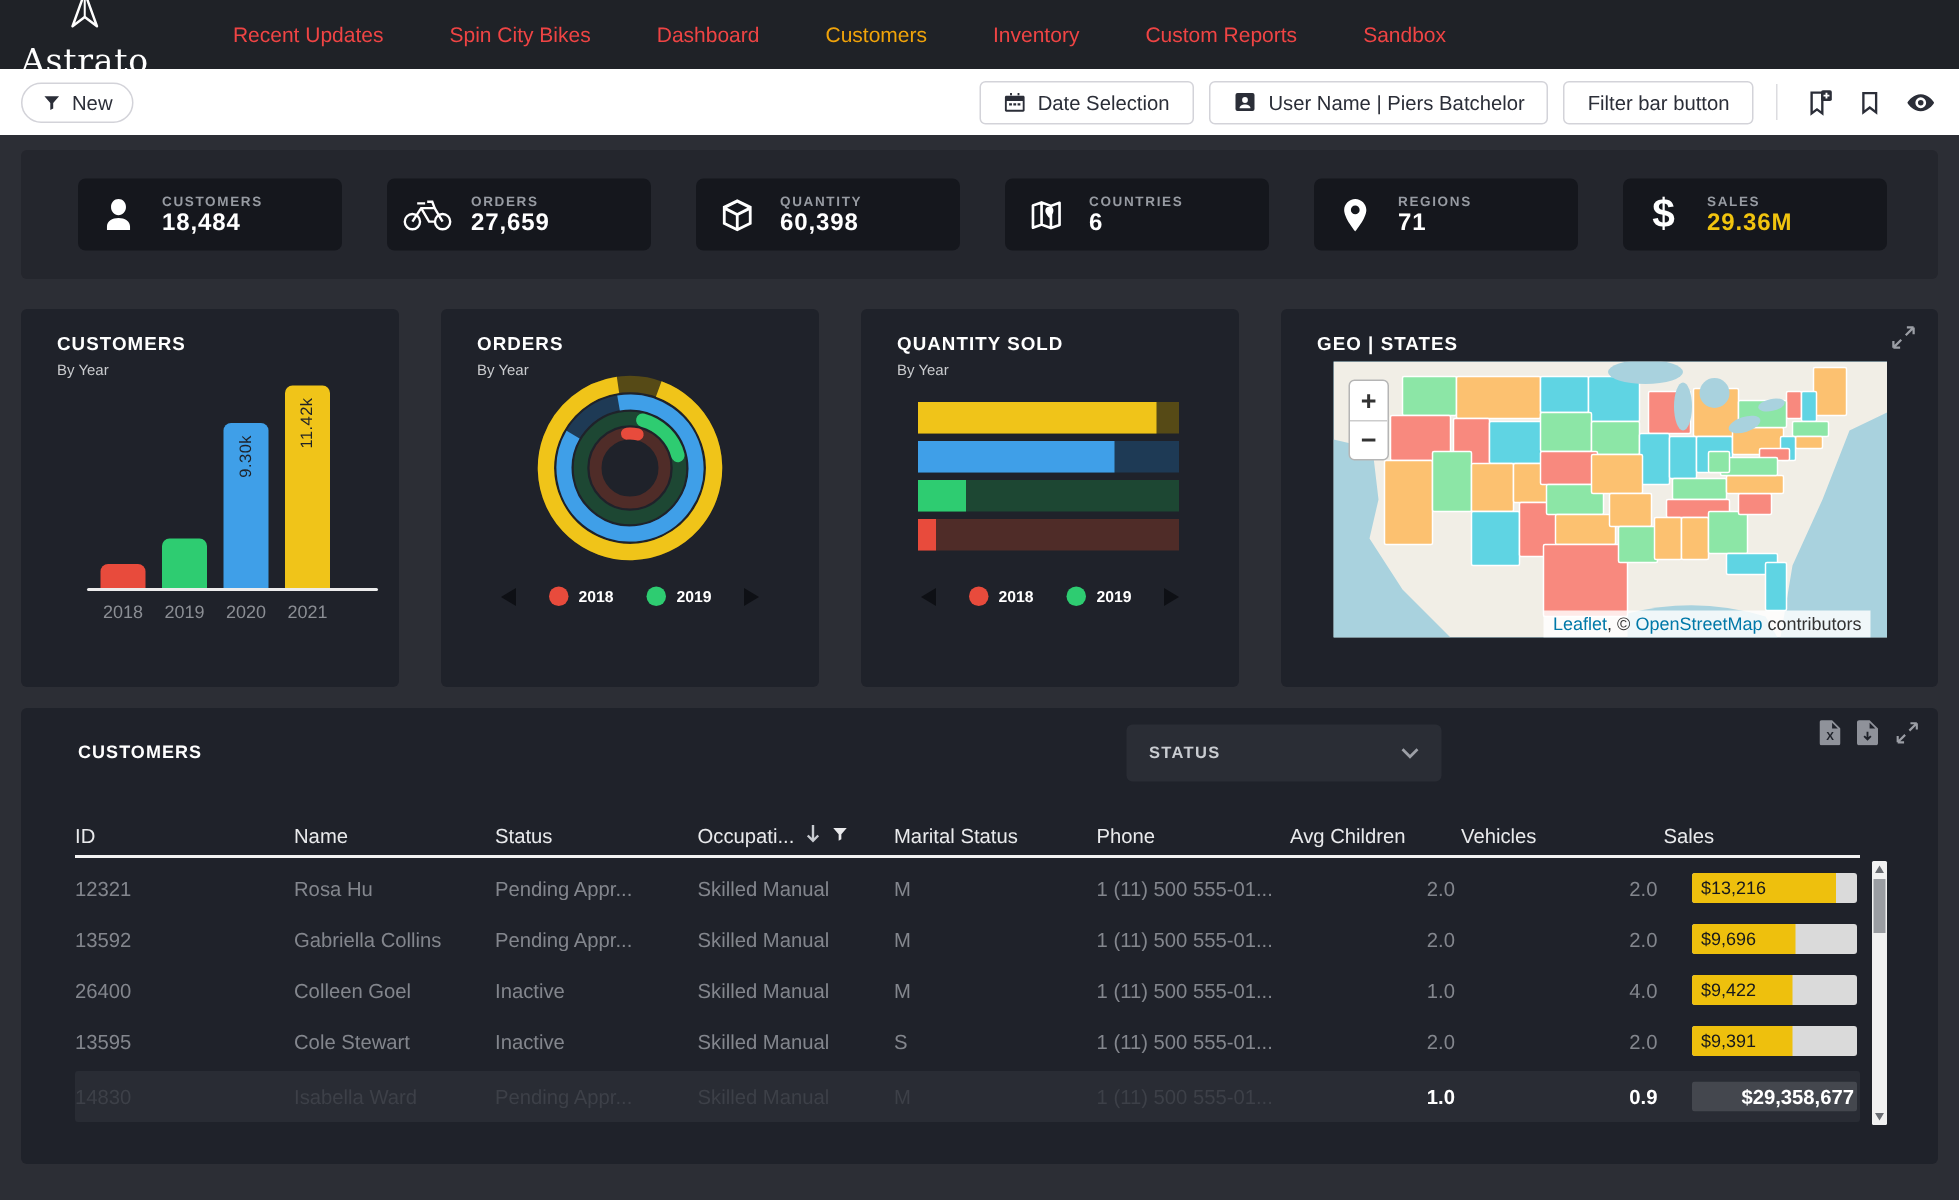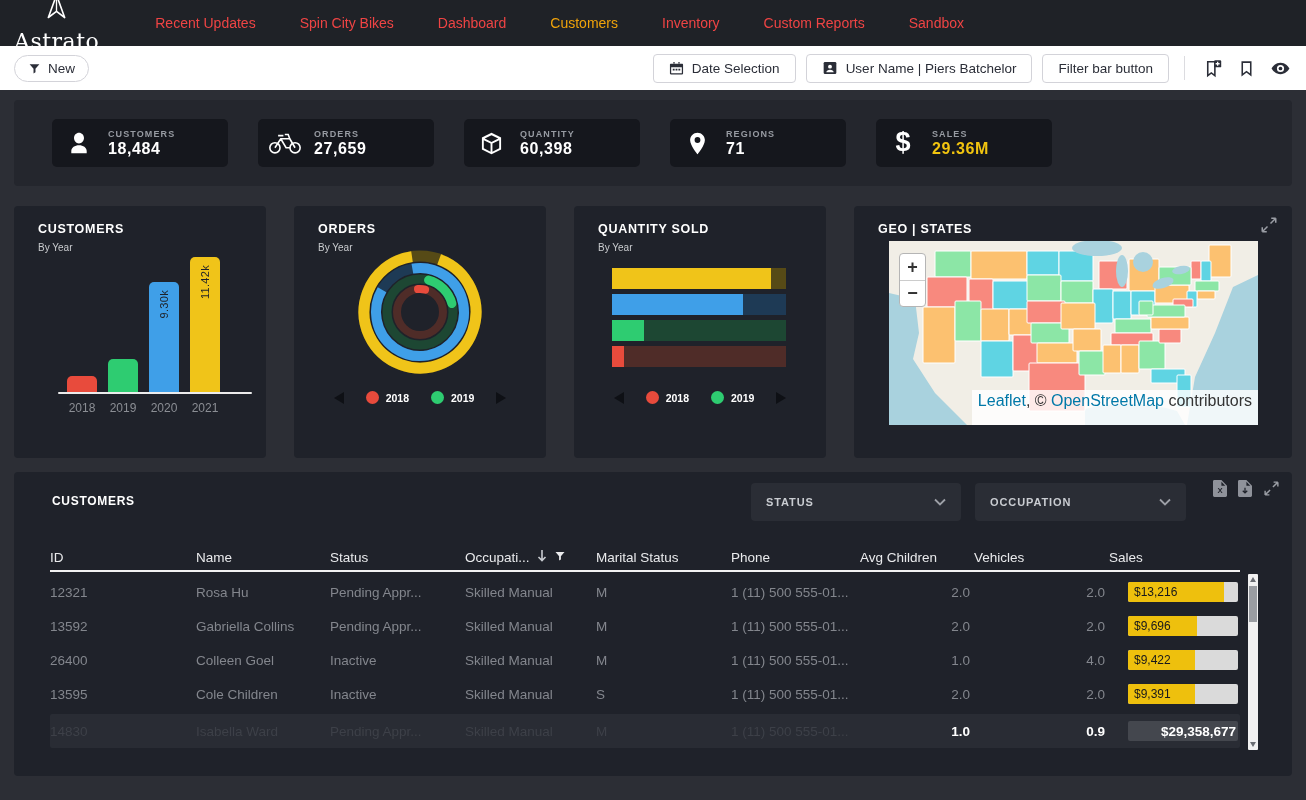--- a/index.html
+++ b/index.html
@@ -50,21 +50,21 @@
   .tri.r { border-left:10px solid #0e1015; }
   
   .qrow { position:absolute; left:38px; width:174px; height:21px; }
   .qfill { height:100%; }
   
   .map { position:absolute; left:35px; top:35px; width:369px; height:184px; background:#a9d2de; overflow:hidden; }
   .map svg { position:absolute; left:0; top:0; }
   .zoomctl { position:absolute; left:10px; top:12px; width:27px; background:#fff; border:1px solid #b5b5b5; border-radius:4px; overflow:hidden; }
   .zbtn { height:26px; display:flex; align-items:center; justify-content:center; font-size:18px; font-weight:bold; color:#333; cursor:pointer; }
   .zbtn + .zbtn { border-top:1px solid #ccc; }
-  .map-attrib { position:absolute; right:0; bottom:0; background:rgba(255,255,255,.82); font-size:16px; color:#333; padding:2px 6px 15px; white-space:nowrap; }
+  .map-attrib { position:absolute; right:11px; bottom:0; background:rgba(255,255,255,.82); font-size:12px; color:#333; padding:2px 6px 2px; white-space:nowrap; }
   .map-attrib .lnk { color:#0078a8; cursor:pointer; }
   .expand-corner { position:absolute; right:14px; top:10px; cursor:pointer; }
   
   .table-panel { margin:14px 14px 0; height:304px; background:#1f222a; border-radius:4px; position:relative; }
   .panel-title { position:absolute; left:38px; top:22px; color:#fff; font-weight:bold; font-size:12px; letter-spacing:.7px; }
   .dd { position:absolute; top:11px; height:38px; background:#2a2d35; border-radius:4px; display:flex; align-items:center; justify-content:space-between; padding:0 15px; color:#c9ccd1; font-weight:bold; font-size:11px; letter-spacing:.9px; cursor:pointer; }
   .panel-icons { position:absolute; right:12px; top:8px; display:flex; gap:11px; align-items:center; }
   .panel-icons > span { cursor:pointer; display:flex; }
   .cols { display:grid; grid-template-columns:146px 134px 135px 131px 135px 129px 114px 135px 131px; align-items:center; }
   .thead { position:absolute; left:36px; top:72px; width:1190px; height:28px; border-bottom:2px solid #f2f2f2; color:#e9eaec; font-size:13.5px; }
@@ -193,20 +193,32 @@
     </div>
     <div class="kpi-card">
       <div class="kpi-icon">
         <svg viewBox="0 0 24 24" width="25" height="25" fill="#fff">
           <path d="M12 1.7 2.8 6.3v11.4L12 22.3l9.2-4.6V6.3zM12 4l6.5 3.2L12 10.5 5.5 7.2zM4.6 8.9l6.5 3.2v7.7l-6.5-3.2zm14.8 0v7.7l-6.5 3.2v-7.7z"></path>
         </svg>
       </div>
       <div class="kpi-text">
         <div class="kpi-label">QUANTITY</div>
         <div class="kpi-value">60,398</div>
+      </div>
+    </div>
+    <div class="kpi-card">
+      <div class="kpi-icon">
+        <svg viewBox="0 0 24 24" width="25" height="25" fill="none" stroke="#fff" stroke-width="1.7">
+          <path d="M3.5 5.8 9 3.8l6 2.2 5.5-2v14.2l-5.5 2-6-2.2-5.5 2zM9 3.8v14.4M15 6v14.2" stroke-linejoin="round"></path>
+          <path d="M14 6.5a2.6 2.6 0 0 1 2.6 2.6c0 1.9-2.6 4.6-2.6 4.6s-2.6-2.7-2.6-4.6A2.6 2.6 0 0 1 14 6.5z" fill="#fff" stroke="none"></path>
+        </svg>
+      </div>
+      <div class="kpi-text">
+        <div class="kpi-label">COUNTRIES</div>
+        <div class="kpi-value">6</div>
       </div>
     </div>
     <div class="kpi-card">
       <div class="kpi-icon">
         <svg viewBox="0 0 24 24" width="25" height="25" fill="#fff">
           <path d="M12 1.6c-3.9 0-7.1 3.2-7.1 7.1 0 5.3 7.1 13.7 7.1 13.7s7.1-8.4 7.1-13.7c0-3.9-3.2-7.1-7.1-7.1zm0 9.8a2.8 2.8 0 1 1 0-5.6 2.8 2.8 0 0 1 0 5.6z"></path>
         </svg>
       </div>
       <div class="kpi-text">
         <div class="kpi-label">REGIONS</div>
@@ -384,26 +396,20 @@
 
 <section class="table-panel">
   <div class="panel-title">CUSTOMERS</div>
 
   <div class="dd" id="dd-status" style="left:737px;width:210px">
     <span>STATUS</span>
     <svg width="12" height="8" viewBox="0 0 12 8" fill="none" stroke="#9da0a7" stroke-width="1.8">
         <path d="M1 1.5 6 6.5 11 1.5"></path>
       </svg>
   </div>
-  <div class="dd" id="dd-occ" style="left:961px;width:211px">
-    <span>OCCUPATION</span>
-    <svg width="12" height="8" viewBox="0 0 12 8" fill="none" stroke="#9da0a7" stroke-width="1.8">
-        <path d="M1 1.5 6 6.5 11 1.5"></path>
-      </svg>
-  </div>
 
   <div class="panel-icons">
     <span>
       <svg width="14" height="17" viewBox="0 0 20 24" fill="#8f929a">
           <path d="M12 0H2C.9 0 0 .9 0 2v20c0 1.1.9 2 2 2h16c1.1 0 2-.9 2-2V8zm0 2.5L17.5 8H12z"></path>
           <text x="10" y="19" font-size="11" font-weight="bold" fill="#1f222a" text-anchor="middle" font-family="Liberation Sans">X</text>
         </svg>
     </span>
     <span>
       <svg width="14" height="17" viewBox="0 0 20 24" fill="#8f929a">
@@ -497,21 +503,21 @@
         <div class="td r">4.0</div>
         <div class="td sales">
           <div class="sbar">
             <div class="sfill" style="width: 67px;"></div>
             <span class="slabel">$9,422</span>
           </div>
         </div>
       </div>
       <div class="trow cols">
         <div class="td">13595</div>
-        <div class="td">Cole Children</div>
+        <div class="td">Cole Stewart</div>
         <div class="td">Inactive</div>
         <div class="td">Skilled Manual</div>
         <div class="td">S</div>
         <div class="td">1 (11) 500 555-01...</div>
         <div class="td r">2.0</div>
         <div class="td r">2.0</div>
         <div class="td sales">
           <div class="sbar">
             <div class="sfill" style="width: 67px;"></div>
             <span class="slabel">$9,391</span>

